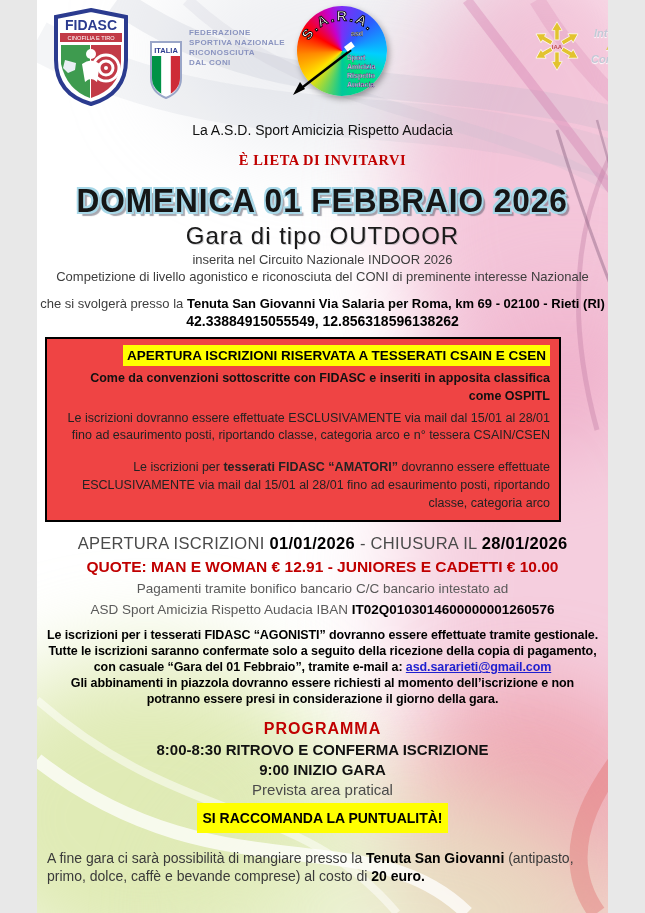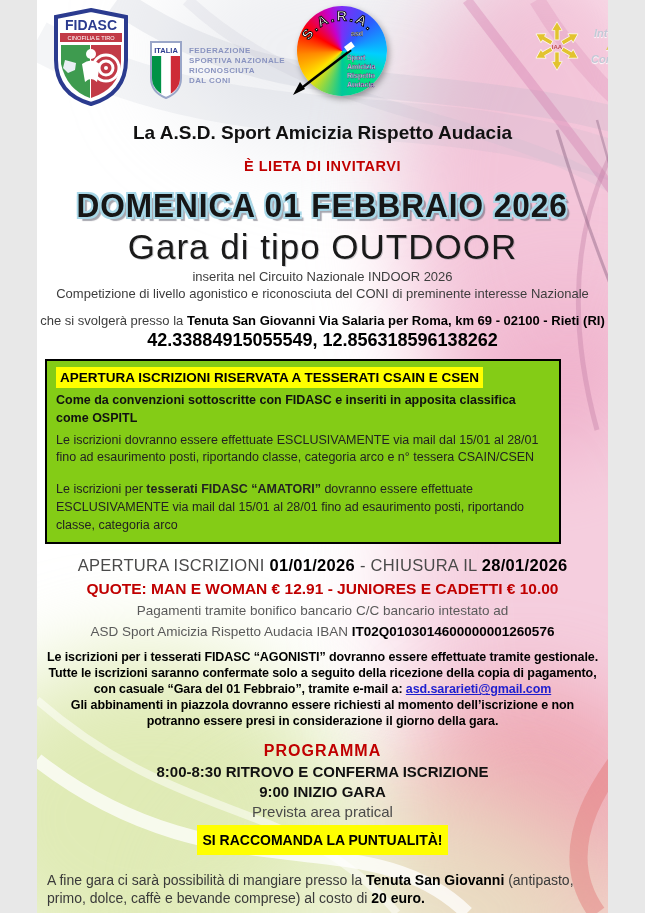--- a/index.html
+++ b/index.html
@@ -11,45 +11,45 @@
   .b-pink2{right:-130px;top:300px;width:340px;height:600px;background:rgba(236,158,190,.50);filter:blur(50px);}
   .b-pink3{right:-70px;bottom:-90px;width:300px;height:320px;background:rgba(232,124,134,.45);filter:blur(40px);}
   .b-green1{left:-90px;bottom:-70px;width:400px;height:330px;background:rgba(214,228,158,.75);filter:blur(46px);}
   .b-green2{left:160px;bottom:-130px;width:420px;height:260px;background:rgba(226,236,192,.60);filter:blur(50px);}
   .b-gray{left:120px;top:-60px;width:400px;height:220px;background:rgba(210,212,222,.35);filter:blur(46px);}
   .bg-svg{position:absolute;left:0;top:0;pointer-events:none;}
   
   .logo{position:absolute;}
   .fidasc{left:16px;top:8px;}
   .italia{left:112px;top:40px;}
-  .fed-text{position:absolute;left:152px;top:46px;font-size:8px;font-weight:bold;
+  .fed-text{position:absolute;left:152px;top:28px;font-size:8px;font-weight:bold;
             color:#8A94C0;letter-spacing:.4px;line-height:10px;text-align:left;}
   .sara{left:260px;top:6px;width:90px;height:90px;}
   .sara-wheel{position:absolute;inset:0;border-radius:50%;
      background:conic-gradient(from 0deg,#7b2ff7,#2b5cff 45deg,#00cfff 95deg,#00e07a 140deg,#00c89b 180deg,#ffe400 230deg,#ff8a00 265deg,#ff0000 300deg,#c800c8 340deg,#7b2ff7 360deg);
      box-shadow:2px 3px 6px rgba(0,0,0,.35);}
   .sara-ovl{position:absolute;left:-12px;top:-4px;}
   .iaa{left:494px;top:18px;display:flex;align-items:center;gap:8px;}
   .iaa-text{font-size:11px;font-weight:bold;line-height:13px;text-align:center;font-style:italic;}
   .iaa-l1,.iaa-l3{color:#c3c9d6;text-shadow:0 1px 1px #fff;}
   .iaa-l2{color:#ddc95e;text-shadow:0 1px 1px #fff;}
   
   .content{position:relative;text-align:center;}
-  .org-line{margin:122px 0 0;font-size:19px;font-weight:bold;color:#111;}
-  .invite-line{margin:14px 0 0;font-size:14.5px;font-weight:bold;color:#C00000;letter-spacing:.5px;}
+  .org-line{margin:122px 0 0;font-size:14px;font-weight:normal;color:#111;}
+  .invite-line{margin:14px 0 0;font-size:14.5px;font-weight:bold;color:#C00000;letter-spacing:.5px;font-family:Liberation Serif, serif;}
   .date-wrap{margin:12px 0 0;}
   .date-title{display:inline-block;font-size:34px;font-weight:bold;color:#161616;transform:scaleX(.93);letter-spacing:1px;
      text-shadow:-2px -2px 0 #A8D8E8,2px -2px 0 #A8D8E8,-2px 2px 0 #A8D8E8,2px 2px 0 #A8D8E8,4px 4px 1px rgba(95,95,110,.55);}
-  .gara-line{margin:2px 12px 0;font-size:35px;color:#1a1a1a;letter-spacing:1px;text-shadow:1px 1px 0 rgba(120,120,130,.35);}
+  .gara-line{margin:2px 12px 0;font-size:24px;color:#1a1a1a;letter-spacing:1px;text-shadow:1px 1px 0 rgba(120,120,130,.35);}
   .small-line{margin:2px 0 0;font-size:13px;color:#3d3d3d;}
   .venue-line{margin:12px 0 0;font-size:13px;color:#3d3d3d;}
   .venue-line b,.coords-line{color:#000;}
-  .coords-line{margin:2px 0 0;font-size:18px;font-weight:bold;text-align:center;}
-  .csain-box{margin:8px 0 0 8px;width:494px;border:2px solid #000;background:#84cc16;
-     padding:6px 9px;font-size:12.5px;line-height:1.42;color:#222;text-align:left;}
+  .coords-line{margin:2px 0 0;font-size:14px;font-weight:bold;text-align:center;}
+  .csain-box{margin:8px 0 0 8px;width:494px;border:2px solid #000;background:#ef4444;
+     padding:6px 9px;font-size:12.5px;line-height:1.42;color:#222;text-align:right;}
   .box-title{display:inline-block;background:#FFFF00;font-weight:bold;font-size:13.5px;padding:1px 4px;color:#000;}
   .box-sub{margin:4px 0 0;font-weight:bold;font-size:12.5px;color:#111;}
   .box-para{margin:4px 0 0;}
   .box-para2{margin:14px 0 2px;}
   .apertura-line{margin:12px 0 0;font-size:16.5px;color:#4a4a4a;letter-spacing:.3px;}
   .apertura-line b{color:#000;}
   .quote-line{margin:5px 0 0;font-size:15.5px;font-weight:bold;color:#C00000;}
   .pay-line{margin:4px 12px 0;font-size:13.5px;color:#5a5a5a;line-height:17px;}
   .pay-line b{color:#000;}
   .agonisti{margin:9px auto 0;width:97%;font-size:12.5px;font-weight:bold;color:#000;

